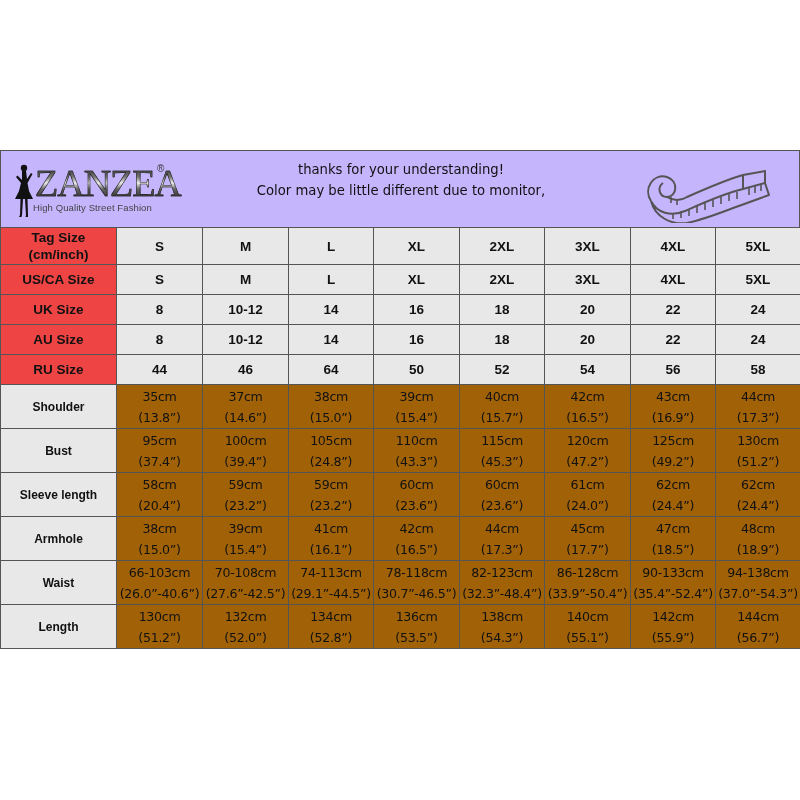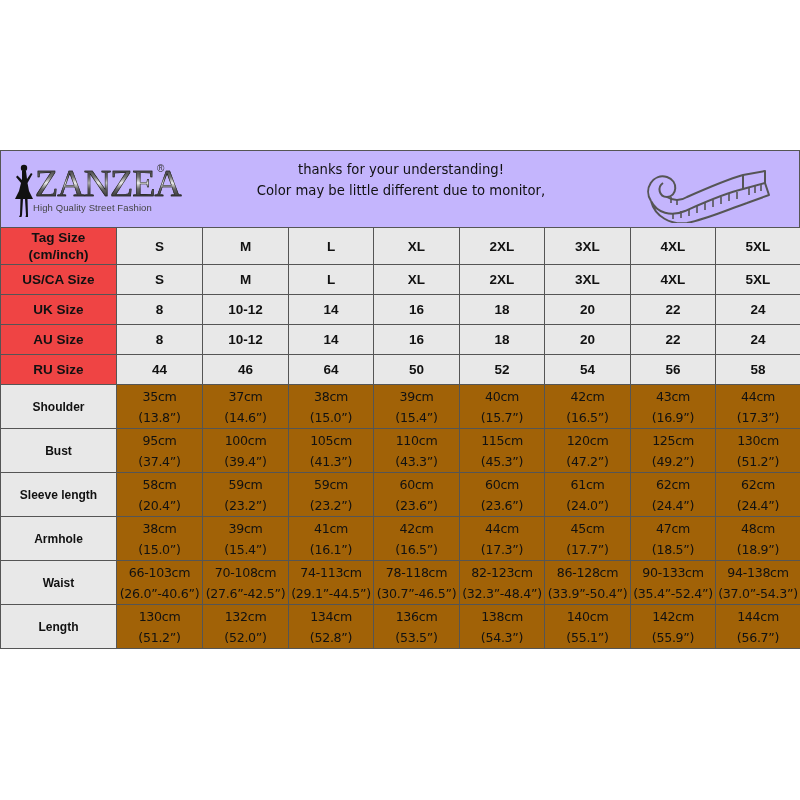--- a/index.html
+++ b/index.html
@@ -237,21 +237,21 @@
         <td class="measure-cell">
             <span class="line">95cm</span>
             <span class="line">(37.4”)</span>
           </td>
         <td class="measure-cell">
             <span class="line">100cm</span>
             <span class="line">(39.4”)</span>
           </td>
         <td class="measure-cell">
             <span class="line">105cm</span>
-            <span class="line">(41.3”)</span>
+            <span class="line">(24.8”)</span>
           </td>
         <td class="measure-cell">
             <span class="line">110cm</span>
             <span class="line">(43.3”)</span>
           </td>
         <td class="measure-cell">
             <span class="line">115cm</span>
             <span class="line">(45.3”)</span>
           </td>
         <td class="measure-cell">

